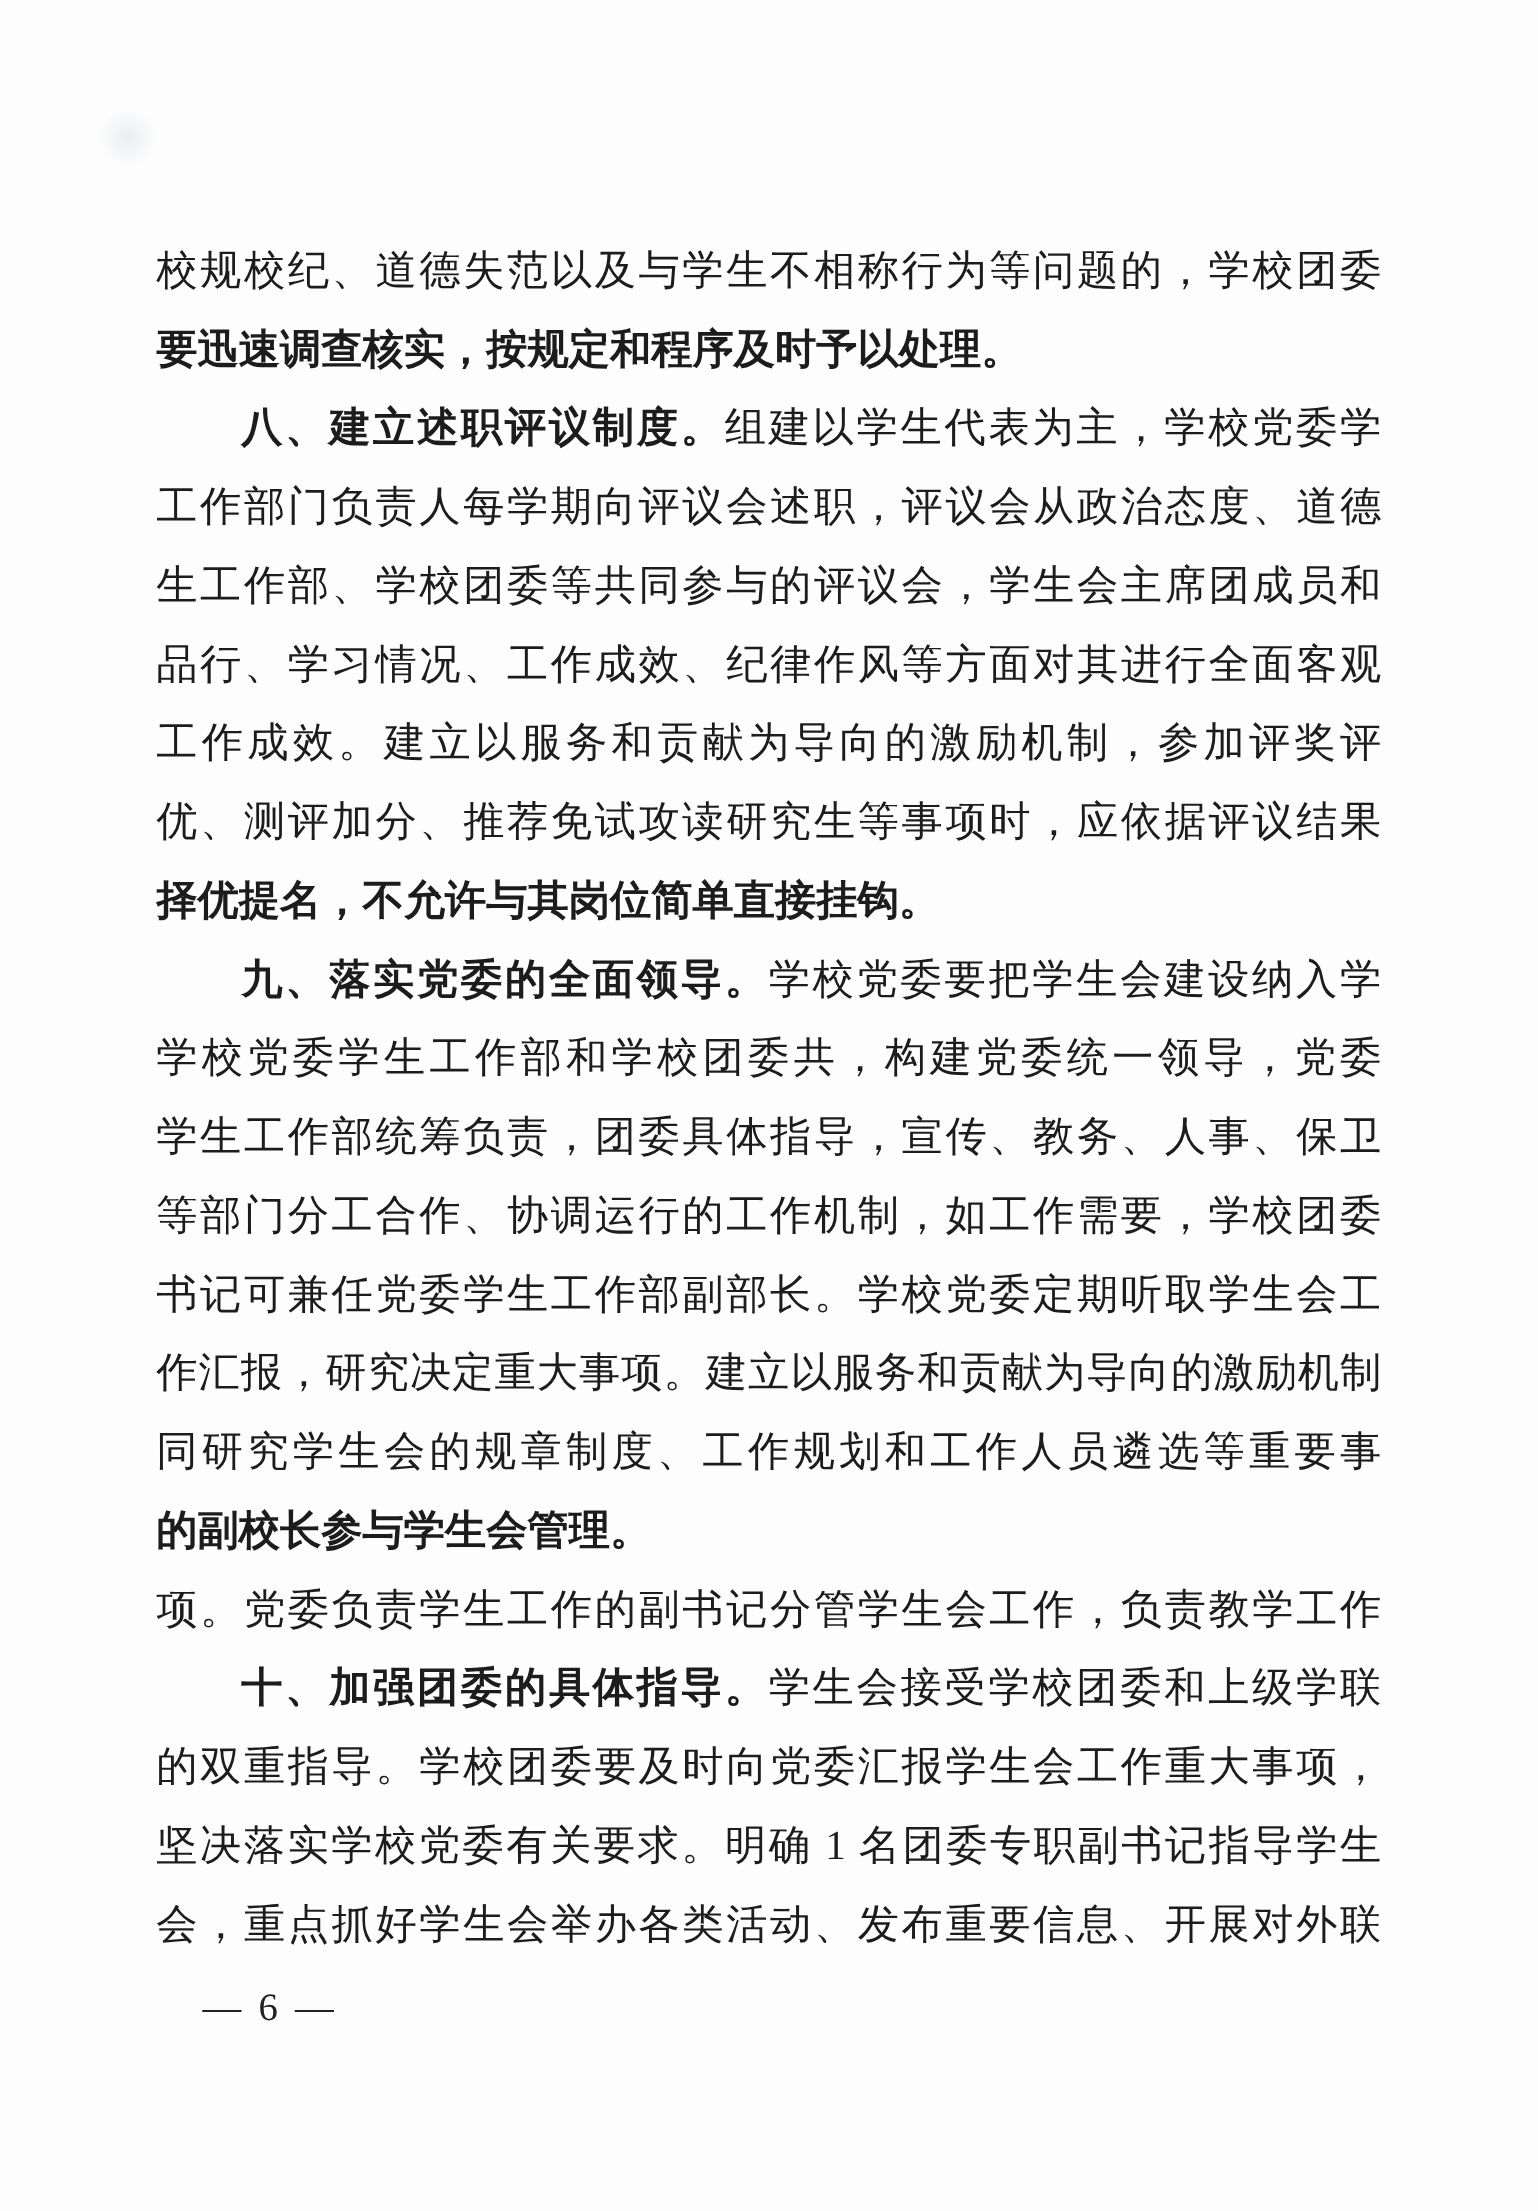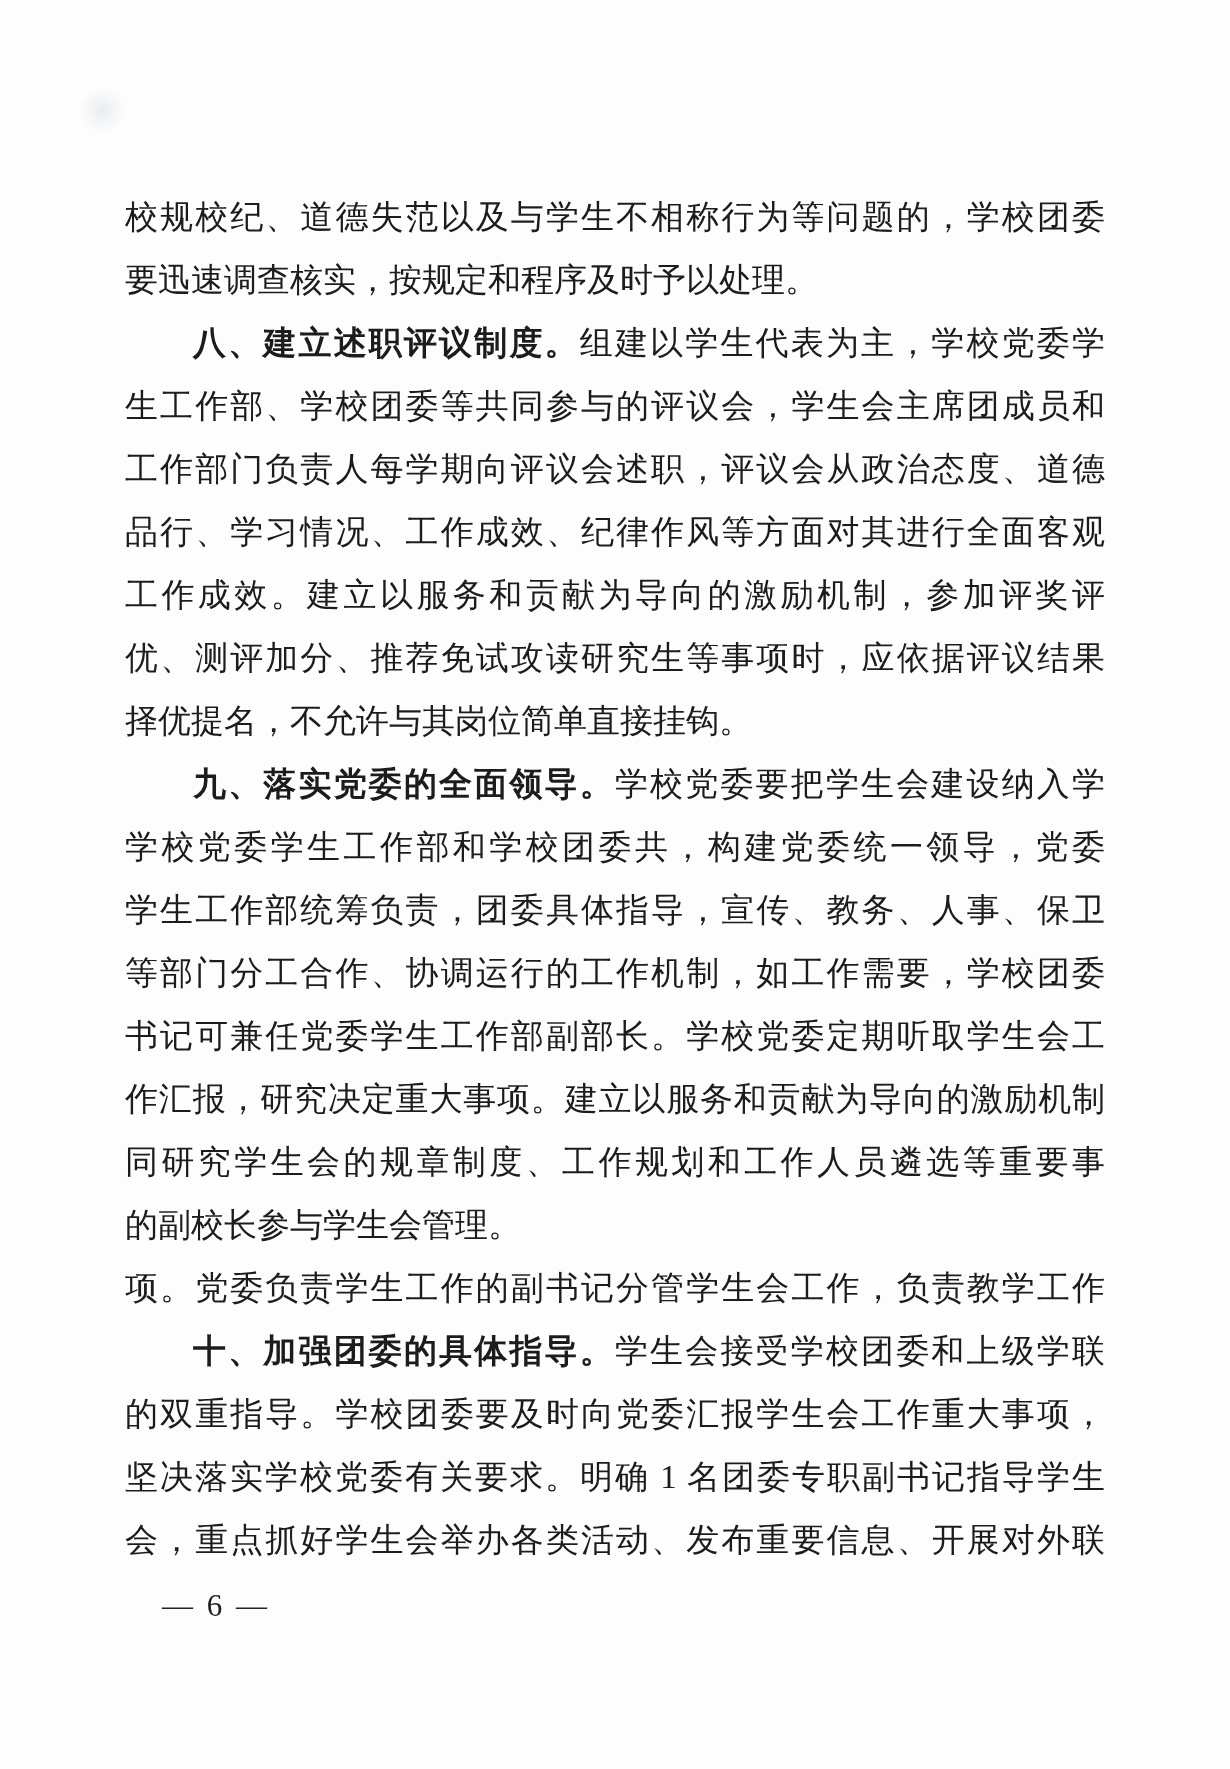--- a/index.html
+++ b/index.html
@@ -33,20 +33,21 @@
     height: 63px;
     overflow: hidden;
   }
   .doc-line.justify {
     text-align: justify;
     text-align-last: justify;
   }
   .doc-line.flushleft {
     text-align: left;
     text-align-last: left;
+    font-weight: bold;
   }
   .doc-line.indent {
     text-indent: 68px;
   }
   .bold-lead {
     font-family: Liberation Mono, monospace;
     font-weight: 700;
   }
   .footer {
     position: absolute;
@@ -59,22 +60,22 @@
 </style>
 </head>
 <body>
 
 <div class="page">
   <div class="smudge"></div>
   <div class="doc-body">
       <div class="doc-line justify">校规校纪、道德失范以及与学生不相称行为等问题的，学校团委</div>
       <div class="doc-line flushleft">要迅速调查核实，按规定和程序及时予以处理。</div>
       <div class="doc-line justify indent"><span class="bold-lead">八、建立述职评议制度。</span>组建以学生代表为主，学校党委学</div>
+      <div class="doc-line justify">工作部门负责人每学期向评议会述职，评议会从政治态度、道德</div>
       <div class="doc-line justify">生工作部、学校团委等共同参与的评议会，学生会主席团成员和</div>
-      <div class="doc-line justify">工作部门负责人每学期向评议会述职，评议会从政治态度、道德</div>
       <div class="doc-line justify">品行、学习情况、工作成效、纪律作风等方面对其进行全面客观</div>
       <div class="doc-line justify">工作成效。建立以服务和贡献为导向的激励机制，参加评奖评</div>
       <div class="doc-line justify">优、测评加分、推荐免试攻读研究生等事项时，应依据评议结果</div>
       <div class="doc-line flushleft">择优提名，不允许与其岗位简单直接挂钩。</div>
       <div class="doc-line justify indent"><span class="bold-lead">九、落实党委的全面领导。</span>学校党委要把学生会建设纳入学</div>
       <div class="doc-line justify">学校党委学生工作部和学校团委共，构建党委统一领导，党委</div>
       <div class="doc-line justify">学生工作部统筹负责，团委具体指导，宣传、教务、人事、保卫</div>
       <div class="doc-line justify">等部门分工合作、协调运行的工作机制，如工作需要，学校团委</div>
       <div class="doc-line justify">书记可兼任党委学生工作部副部长。学校党委定期听取学生会工</div>
       <div class="doc-line justify">作汇报，研究决定重大事项。建立以服务和贡献为导向的激励机制</div>

